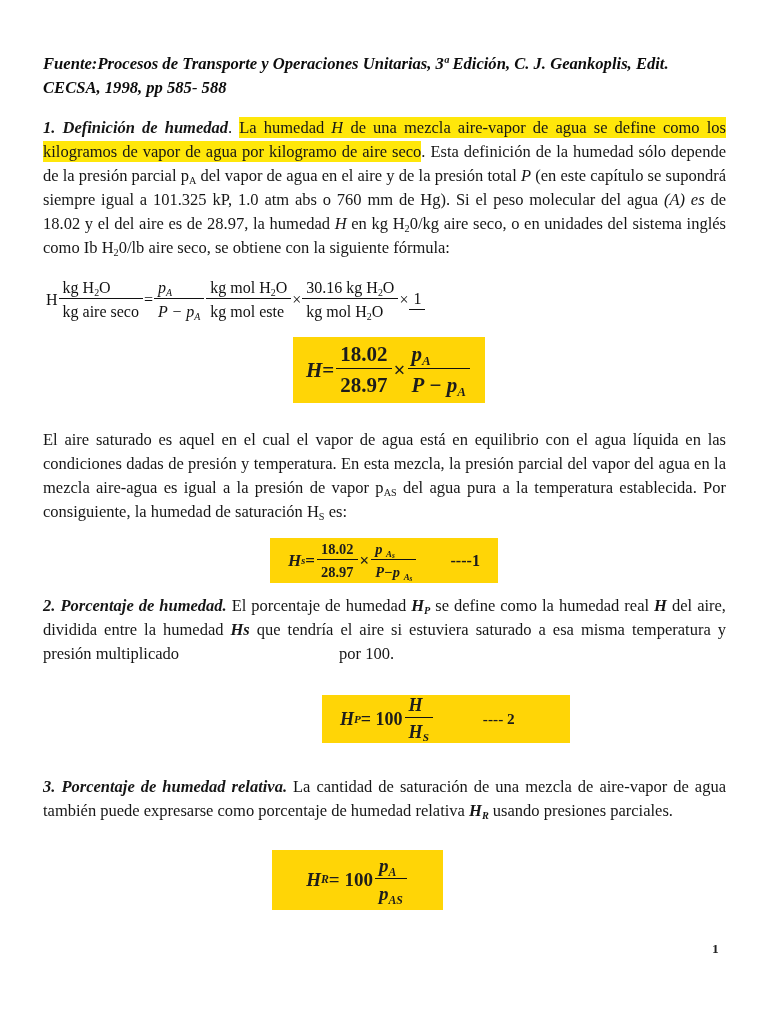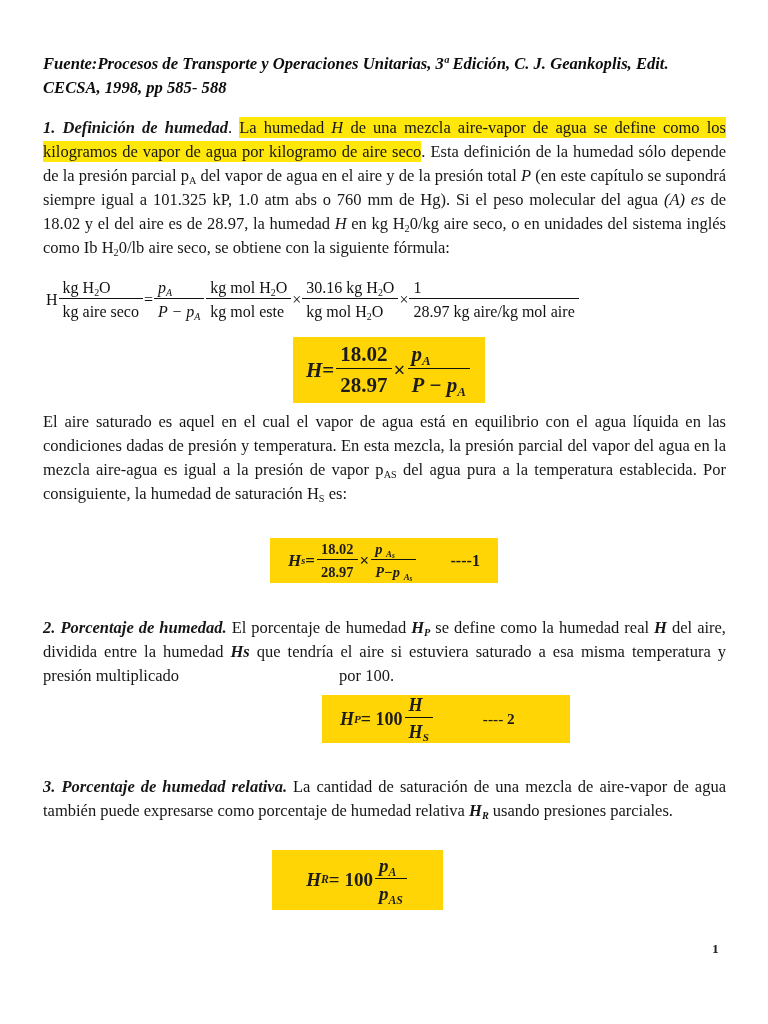--- a/index.html
+++ b/index.html
@@ -10,22 +10,22 @@
   }
   .hdr{
     position:absolute;left:43px;top:52px;width:706px;
     font-size:16.6px;line-height:24px;font-weight:bold;font-style:italic;color:#0d0d0d;
   }
   .para{
     position:absolute;left:43px;width:683px;
     font-size:16.5px;line-height:24px;text-align:justify;color:#161616;
   }
   .p1{top:116px;}
-  .p2{top:410px;}
-  .p3{top:616px;}
+  .p2{top:428px;}
+  .p3{top:594px;}
   .p4{top:775px;}
   .hl{background:var(--hl,#ffe70a);padding:1px 0;}
   sub{font-size:0.62em;line-height:0;vertical-align:-0.3em;}
   .subsub{font-size:0.5em;vertical-align:-0.55em;}
   .frac{display:inline-block;text-align:left;vertical-align:middle;margin:0 2px;}
   .frac > .num{display:block;border-bottom:1.5px solid #111;padding:0 4px 1px;}
   .frac > .den{display:block;padding:4px 4px 0;}
   .main-formula{
     position:absolute;left:46px;top:271px;width:700px;height:58px;
     display:flex;align-items:center;font-size:16px;color:#111;
@@ -69,21 +69,20 @@
         <span class="den"><span>kg mol este</span></span>
       </span>
       <span>×</span>
       <span class="frac">
         <span class="num"><span>30.16 kg H</span><sub>2</sub><span>O</span></span>
         <span class="den"><span>kg mol H</span><sub>2</sub><span>O</span></span>
       </span>
       <span>×</span>
       <span class="frac">
         <span class="num"><span>1</span></span>
-        <span class="den"><span>28.97 kg aire/kg mol aire</span></span>
       </span>
     </div>
 
   <div class="ybox box1">
       <span style="font-style: italic;">H</span>
       <span> = </span>
       <span class="frac">
         <span class="num"><span>18.02</span></span>
         <span class="den"><span>28.97</span></span>
       </span>

